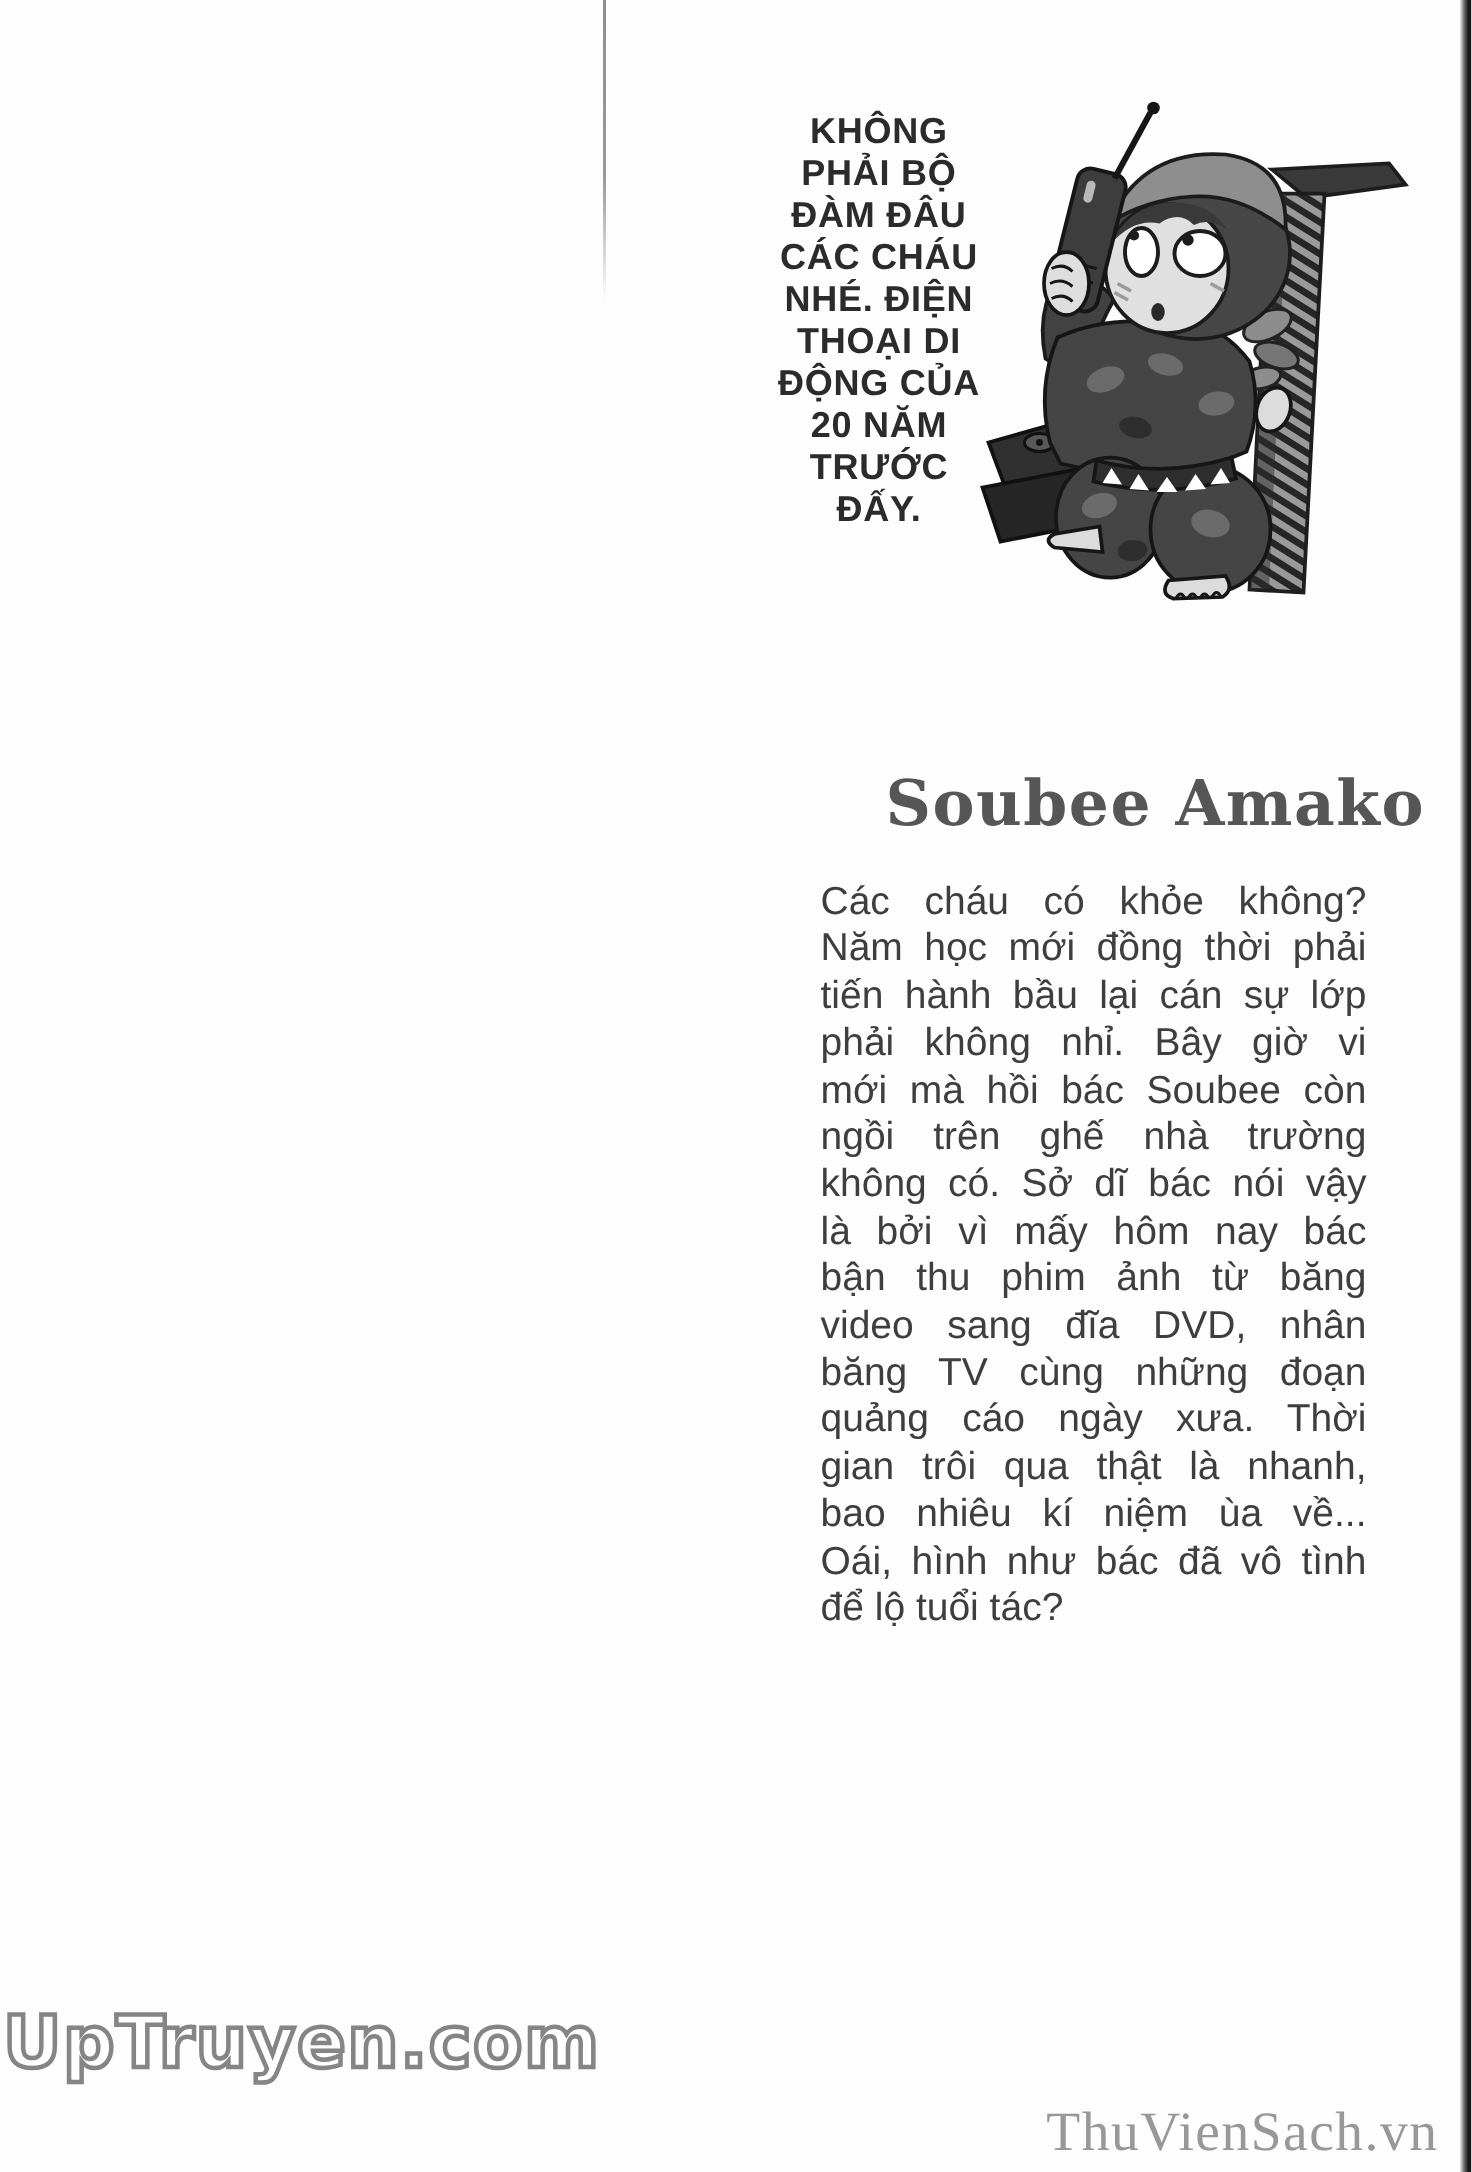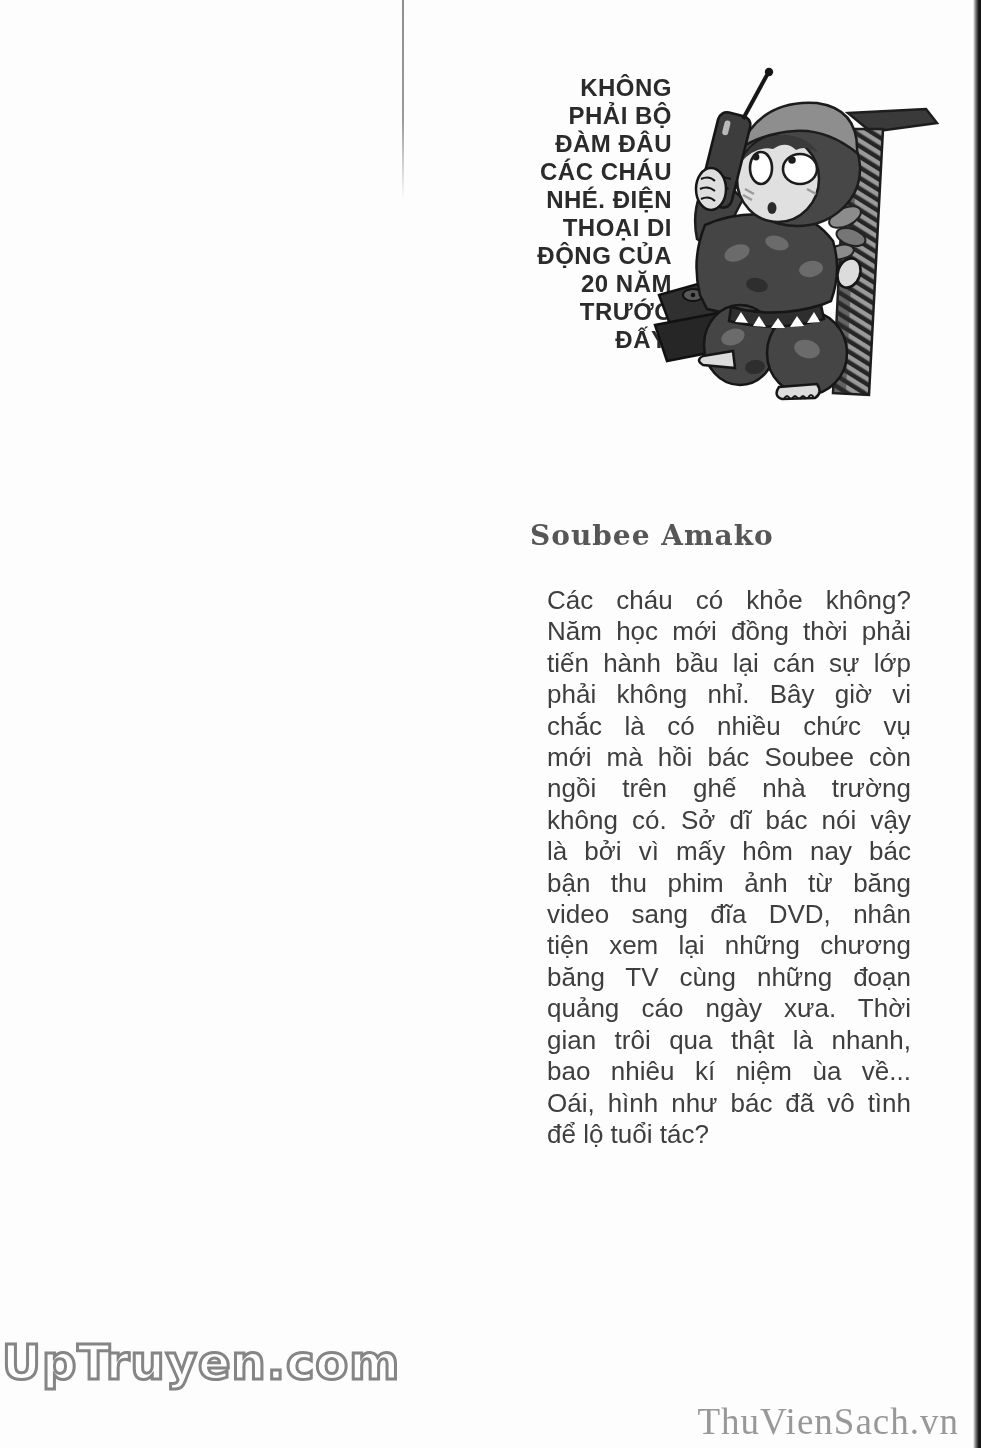--- a/index.html
+++ b/index.html
@@ -16,36 +16,36 @@
     background:linear-gradient(to bottom,#8f8f8f 0%,#9a9a9a 60%,rgba(160,160,160,0) 100%);
   }
   
   .scan-edge{
     position:absolute;right:0;top:0;width:8px;height:100%;
     background:linear-gradient(to right,rgba(200,200,200,.0) 0%,#7a7a7a 35%,#1c1c1c 70%,#111 100%);
   }
   
   .caption{
     position:absolute;left:500px;top:74px;width:172px;
-    text-align:right;
+    text-align:center;
     font-weight:bold;
     font-size:24px;line-height:28px;
     color:#2b2b2b;
     letter-spacing:.5px;
   }
   .caption-line{display:block;}
   
   .illustration{position:absolute;left:645px;top:57px;width:300px;height:345px;}
   
   .author-name{
     position:absolute;left:530px;top:512px;width:420px;
-    text-align:left;
+    text-align:right;
     font-family:"DejaVu Serif", serif;
     font-weight:bold;
-    font-size:28px;line-height:48px;
+    font-size:42px;line-height:48px;
     color:#565656;
     letter-spacing:1px;
   }
   
   .message{
     position:absolute;left:547px;top:585px;width:364px;
     font-size:26px;line-height:31.4px;
     color:#3e3e3e;
   }
   .message-line{
@@ -173,28 +173,26 @@
     </g>
   </svg>
 
   <div class="author-name">Soubee Amako</div>
 
   <div class="message">
       <span class="message-line">Các cháu có khỏe không?</span>
       <span class="message-line">Năm học mới đồng thời phải</span>
       <span class="message-line">tiến hành bầu lại cán sự lớp</span>
       <span class="message-line">phải không nhỉ. Bây giờ vi</span>
-      <span class="message-line">chắc là có nhiều chức vụ</span>
       <span class="message-line">mới mà hồi bác Soubee còn</span>
       <span class="message-line">ngồi trên ghế nhà trường</span>
       <span class="message-line">không có. Sở dĩ bác nói vậy</span>
       <span class="message-line">là bởi vì mấy hôm nay bác</span>
       <span class="message-line">bận thu phim ảnh từ băng</span>
       <span class="message-line">video sang đĩa DVD, nhân</span>
-      <span class="message-line">tiện xem lại những chương</span>
       <span class="message-line">băng TV cùng những đoạn</span>
       <span class="message-line">quảng cáo ngày xưa. Thời</span>
       <span class="message-line">gian trôi qua thật là nhanh,</span>
       <span class="message-line">bao nhiêu kí niệm ùa về...</span>
       <span class="message-line">Oái, hình như bác đã vô tình</span>
       <span class="message-line">để lộ tuổi tác?</span>
     </div>
 
   <div class="wm-left">UpTruyen.com</div>
 

